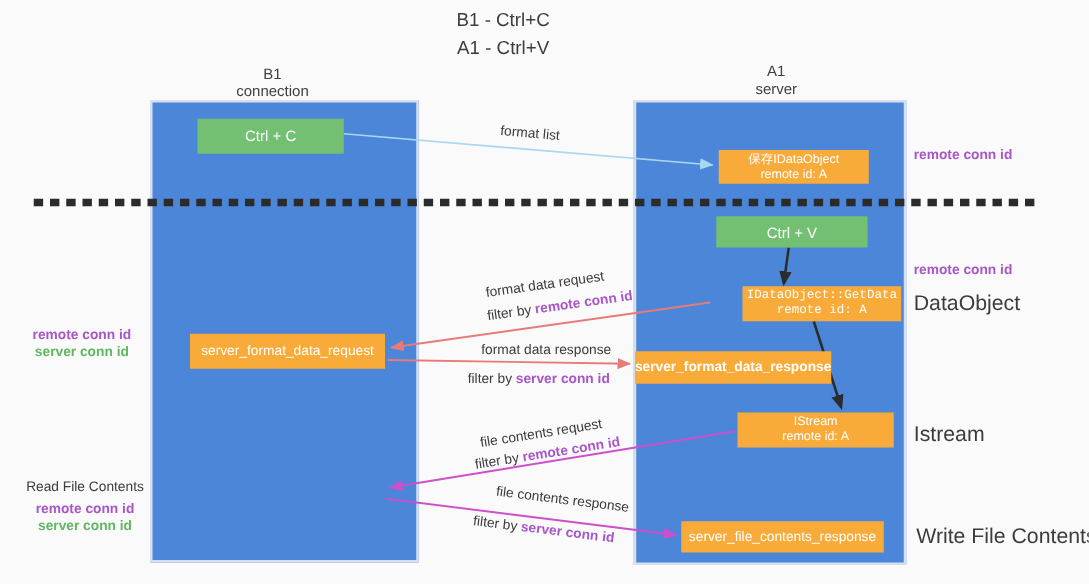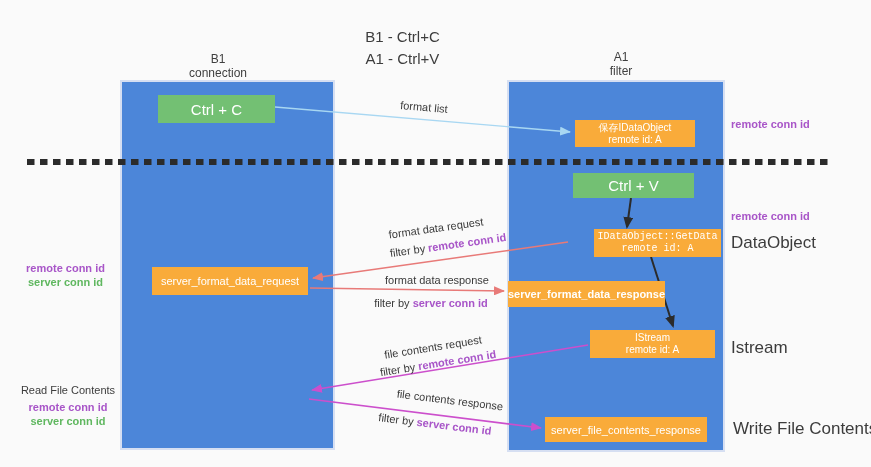--- a/index.html
+++ b/index.html
@@ -10,42 +10,42 @@
   }
   .canvas{
     position:relative;
     width:871px;height:467px;
     background:#fafafa;
     overflow:hidden;
   }
   .title{
     position:absolute;left:0;top:6px;width:805px;
     text-align:center;color:#3d3d3d;
-    font-size:15px;line-height:22px;margin-top:20px;
+    font-size:15px;line-height:22px;
   }
   .lane-header{
     position:absolute;width:160px;margin-left:-80px;
     text-align:center;color:#3f3f3f;
     font-size:12px;line-height:14px;
   }
   .lane{
     position:absolute;
     background:#4c86d9;
     border:2px solid #d6dff2;
     box-sizing:border-box;
   }
   .overlay{position:absolute;left:0;top:0;pointer-events:none;}
   .node{
     position:absolute;
     display:flex;flex-direction:column;
     align-items:center;justify-content:center;
     color:#fff;text-align:center;
     box-sizing:border-box;
   }
-  .node.green{background:#73c073;font-size:15px;justify-content:center;}
+  .node.green{background:#73c073;font-size:12px;justify-content:center;}
   .node.orange{background:#f9ab3a;font-size:11px;}
   .node .l2{font-size:10px;line-height:12px;}
   .node .l1{font-size:10px;line-height:12px;}
   .flow-label{
     position:absolute;
     white-space:nowrap;
     font-size:11px;color:#3a3a3a;
     transform:translate(-50%,-50%) rotate(var(--rot,0deg));
   }
   .flow-label .pre{margin-right:3px;}
@@ -70,21 +70,21 @@
     <div>B1 - Ctrl+C</div>
     <div>A1 - Ctrl+V</div>
   </div>
 
   <div class="lane-header" style="left:218px;top:52px;">
     <div>B1</div>
     <div>connection</div>
   </div>
   <div class="lane-header" style="left:621px;top:50px;">
     <div>A1</div>
-    <div>filter</div>
+    <div>server</div>
   </div>
 
   <div class="lane" style="left:120px;top:80px;width:215px;height:370px;"></div>
   <div class="lane" style="left:507px;top:80px;width:218px;height:372px;"></div>
 
   <svg class="overlay" width="871" height="467" viewBox="0 0 871 467">
     <defs>
       <marker id="ah-blue" markerUnits="userSpaceOnUse" markerWidth="11" markerHeight="9" refX="10" refY="4.5" orient="auto">
         <path d="M0,0 L11,4.5 L0,9 z" fill="#a8d7f2"></path>
       </marker>

